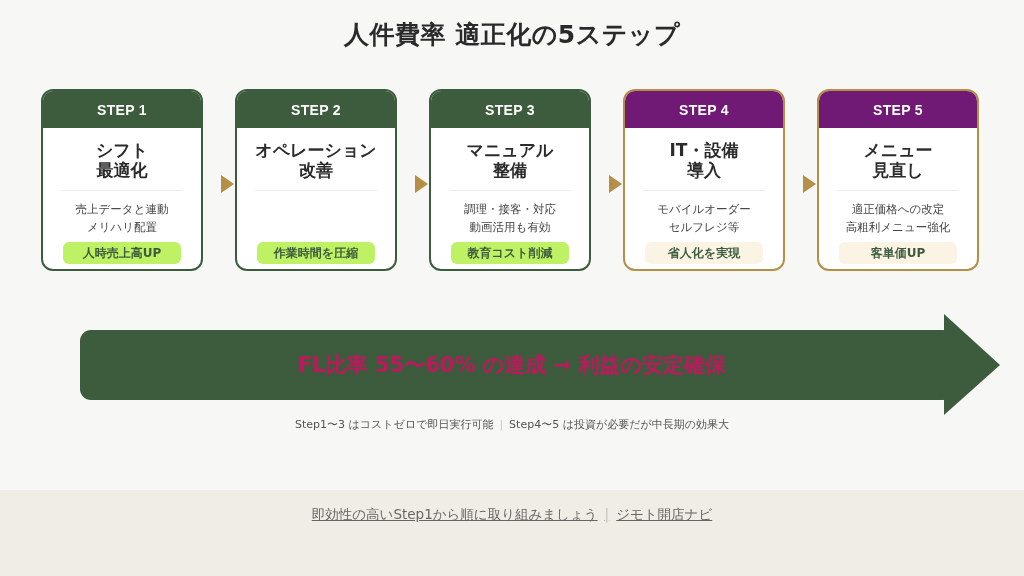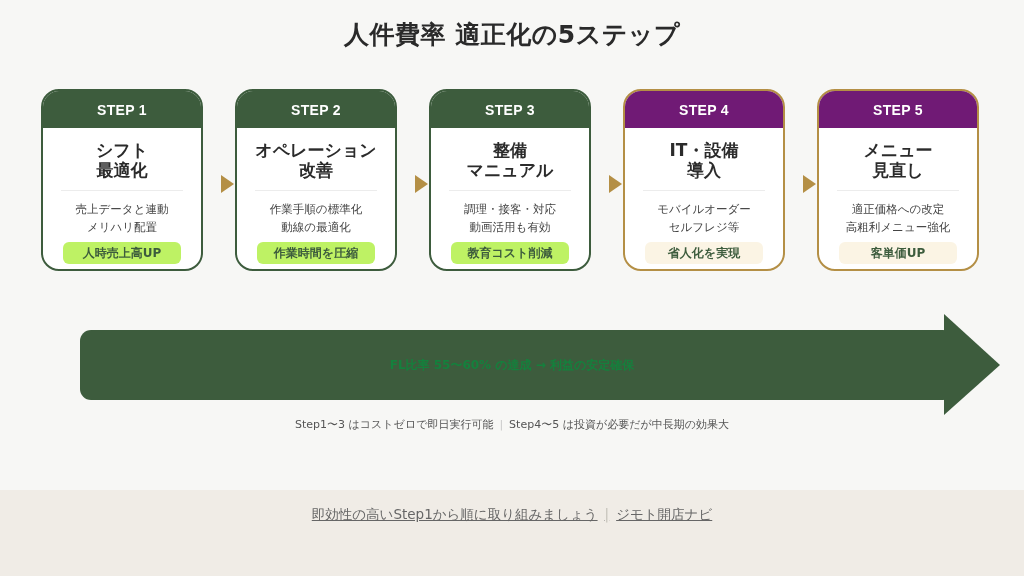--- a/index.html
+++ b/index.html
@@ -10,21 +10,21 @@
       color: #2b2b2b;
       position: relative;
     }
     .title {
       position: absolute; left: 0; top: 18px; width: 1024px;
       text-align: center; font-size: 25px; font-weight: bold; color: #2a2a2a;
       letter-spacing: 0.5px;
     }
     .card {
       position: absolute; top: 89px; width: 162px; height: 182px;
-      background: #ffffff; border: 2px solid #3d5c3d; border-radius: 18px;
+      background: #ffffff; border: 2px solid #3d5c3d; border-radius: 12px;
       overflow: hidden;
     }
     .card.gold { border-color: #b48f45; }
     .card-head {
       height: 37px; background: #3d5c3d; color: #ffffff;
       font-family: "Liberation Sans", sans-serif; font-weight: bold; font-size: 14px;
       display: flex; align-items: center; justify-content: center; letter-spacing: 0.3px;
     }
     .card.gold .card-head { background: #701a75; }
     .card-title {
@@ -46,21 +46,21 @@
     .card.gold .card-tag { background: #fbf4e4; }
     .step-arrow {
       position: absolute; top: 175px; width: 0; height: 0;
       border-top: 9px solid transparent; border-bottom: 9px solid transparent;
       border-left: 13px solid #b48f45;
     }
     .big-arrow { position: absolute; left: 80px; top: 314px; }
     .big-arrow-label {
       position: absolute; left: 80px; top: 330px; width: 864px; height: 70px;
       display: flex; align-items: center; justify-content: center;
-      color: #15803d; font-weight: bold; font-size: 12px;
+      color: #be185d; font-weight: bold; font-size: 21px;
     }
     .note {
       position: absolute; left: 0; top: 417px; width: 1024px; text-align: center;
       font-size: 11px; color: #555;
     }
     .note .sep { color: #c8c8c8; margin: 0 6px; }
     .footer {
       position: absolute; left: 0; top: 490px; width: 1024px; height: 86px;
       background: #f0ece6;
     }
@@ -91,34 +91,30 @@
 
 <div class="step-arrow" style="left:221px;"></div>
 
 <div class="card" style="left:235px;">
   <div class="card-head">STEP 2</div>
   <div class="card-title">
     <div>オペレーション</div>
     <div>改善</div>
   </div>
   <div class="card-divider"></div>
-  <div class="card-desc">
-    <div>作業手順の標準化</div>
-    <div>動線の最適化</div>
-  </div>
   <div class="card-tag">作業時間を圧縮</div>
 </div>
 
 <div class="step-arrow" style="left:415px;"></div>
 
 <div class="card" style="left:429px;">
   <div class="card-head">STEP 3</div>
   <div class="card-title">
+    <div>マニュアル</div>
     <div>整備</div>
-    <div>マニュアル</div>
   </div>
   <div class="card-divider"></div>
   <div class="card-desc">
     <div>調理・接客・対応</div>
     <div>動画活用も有効</div>
   </div>
   <div class="card-tag">教育コスト削減</div>
 </div>
 
 <div class="step-arrow" style="left:609px;"></div>

